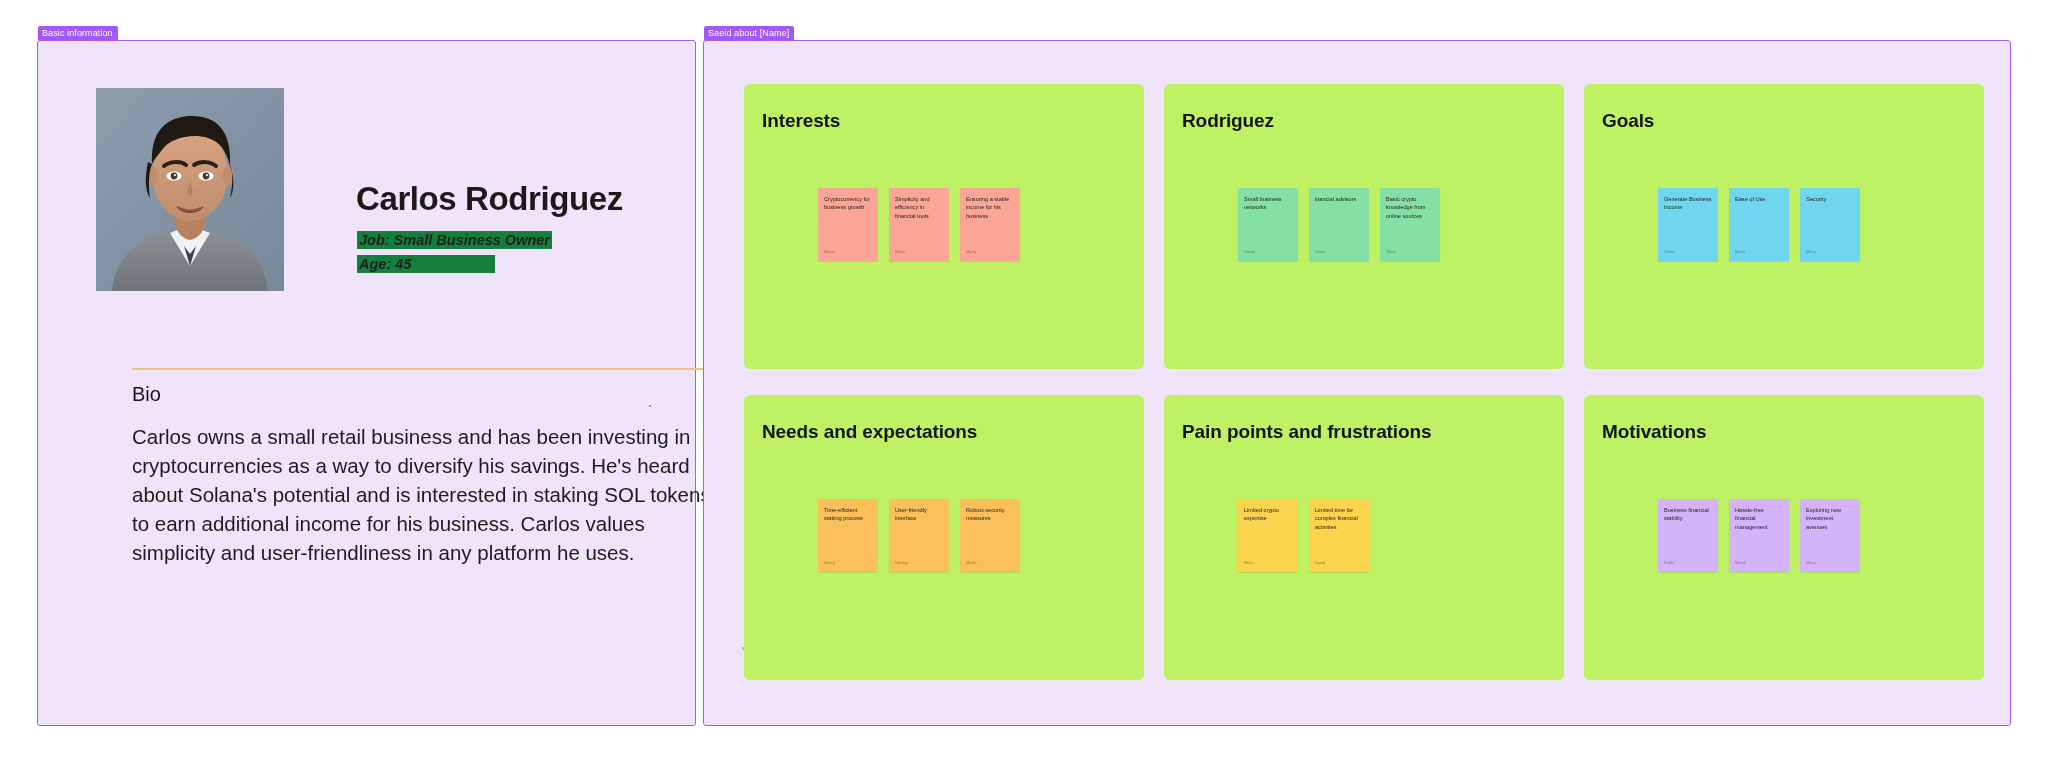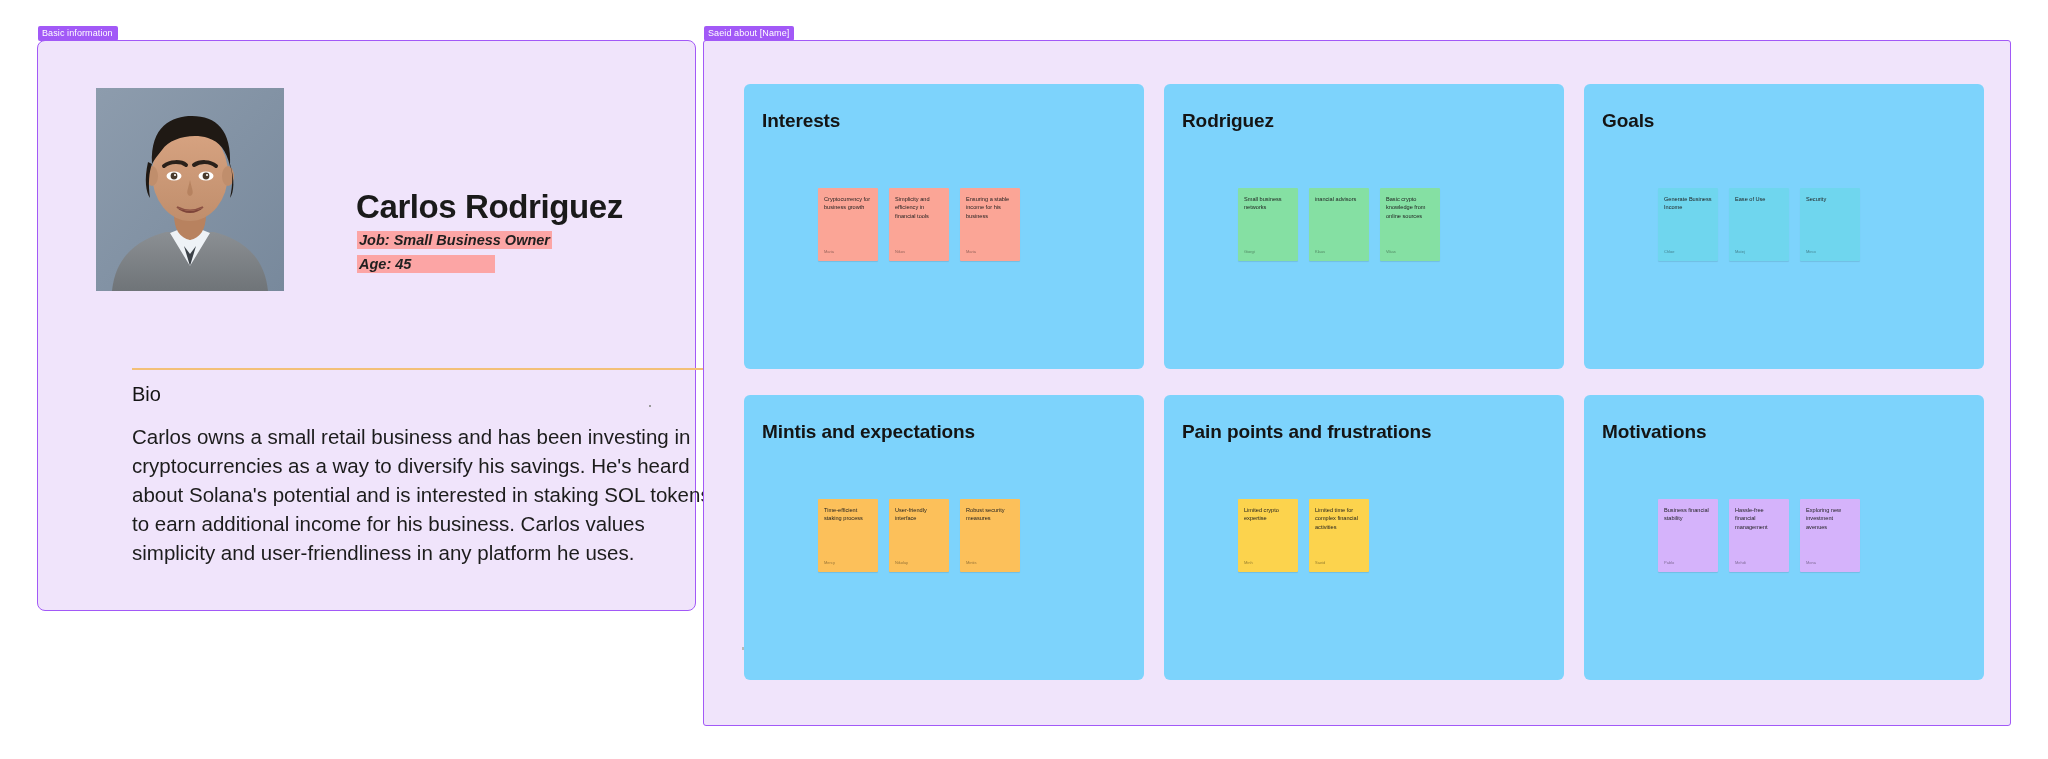--- a/index.html
+++ b/index.html
@@ -34,57 +34,57 @@
     background: #a259f7;
     color: #ffffff;
     font-size: 9px;
     line-height: 13px;
     padding: 1px 5px 1px 4px;
     border-radius: 2px;
     white-space: nowrap;
     letter-spacing: 0.1px;
   }
 
-  #frame-basic  { left: 37px;  top: 40px; width: 659px;  height: 571px; border-radius: 8px; }
+  #frame-basic  { left: 37px;  top: 40px; width: 659px;  height: 686px; }
   #frame-more   { left: 703px; top: 40px; width: 1308px; height: 686px; }
 
   
   .photo-wrap {
     position: absolute;
     left: 58px;
     top: 47px;
     width: 188px;
     height: 203px;
     overflow: hidden;
     background: #8494a6;
   }
   .photo-wrap svg { display: block; width: 100%; height: 100%; }
 
   .name {
     position: absolute;
     left: 318px;
-    top: 147px;
+    top: 139px;
     font-size: 33px;
     font-weight: bold;
     color: #1a1a1a;
     letter-spacing: -0.4px;
     white-space: nowrap;
   }
 
   .meta-line {
     position: absolute;
     left: 319px;
     font-size: 14.5px;
     font-style: italic;
     font-weight: bold;
     color: #1f1f1f;
     white-space: nowrap;
   }
   .meta-line span.hl {
-    background: #fca5a5;
+    background: #15803d;
     padding: 1px 2px;
   }
   #meta-job { top: 191px; }
   #meta-age { top: 215px; }
   #meta-age span.hl { padding-right: 84px; }
 
   .divider {
     position: absolute;
     left: 94px;
     top: 327px;
@@ -138,21 +138,21 @@
     width: 1240px;
     height: 596px;
     display: grid;
     grid-template-columns: repeat(3, 400px);
     grid-template-rows: repeat(2, 285px);
     column-gap: 20px;
     row-gap: 26px;
   }
 
   .card {
-    background: #7dd3fc;
+    background: #bef264;
     border-radius: 6px;
     position: relative;
     padding: 26px 0 0 18px;
   }
 
   .card-title {
     font-size: 19px;
     font-weight: bold;
     color: #141414;
     letter-spacing: -0.1px;
@@ -327,21 +327,21 @@
             <div class="note-text">Ease of Use</div>
             <div class="note-author">Matej</div>
           </div>
           <div class="note c-blue">
             <div class="note-text">Security</div>
             <div class="note-author">Mirco</div>
           </div>
         </div>
       </div>
       <div class="card">
-        <div class="card-title">Mintis and expectations</div>
+        <div class="card-title">Needs and expectations</div>
         <div class="notes">
           <div class="note c-orange">
             <div class="note-text">Time-efficient staking process</div>
             <div class="note-author">Mercy</div>
           </div>
           <div class="note c-orange">
             <div class="note-text">User-friendly interface</div>
             <div class="note-author">Nikolay</div>
           </div>
           <div class="note c-orange">

